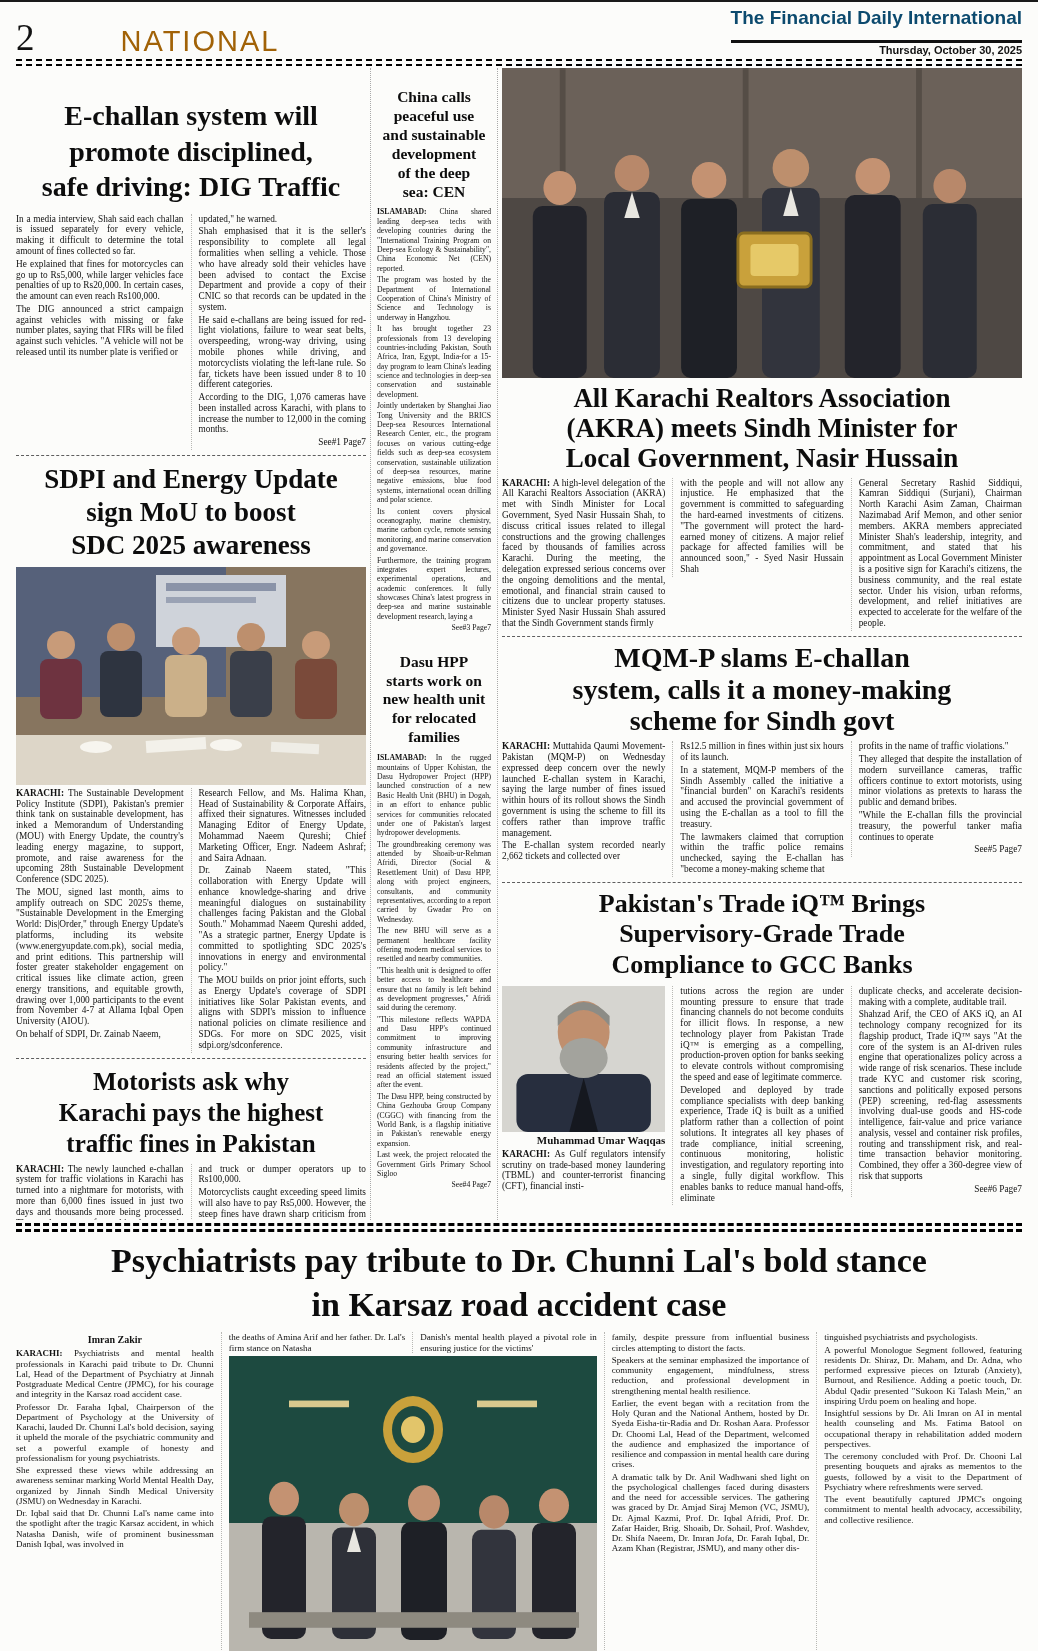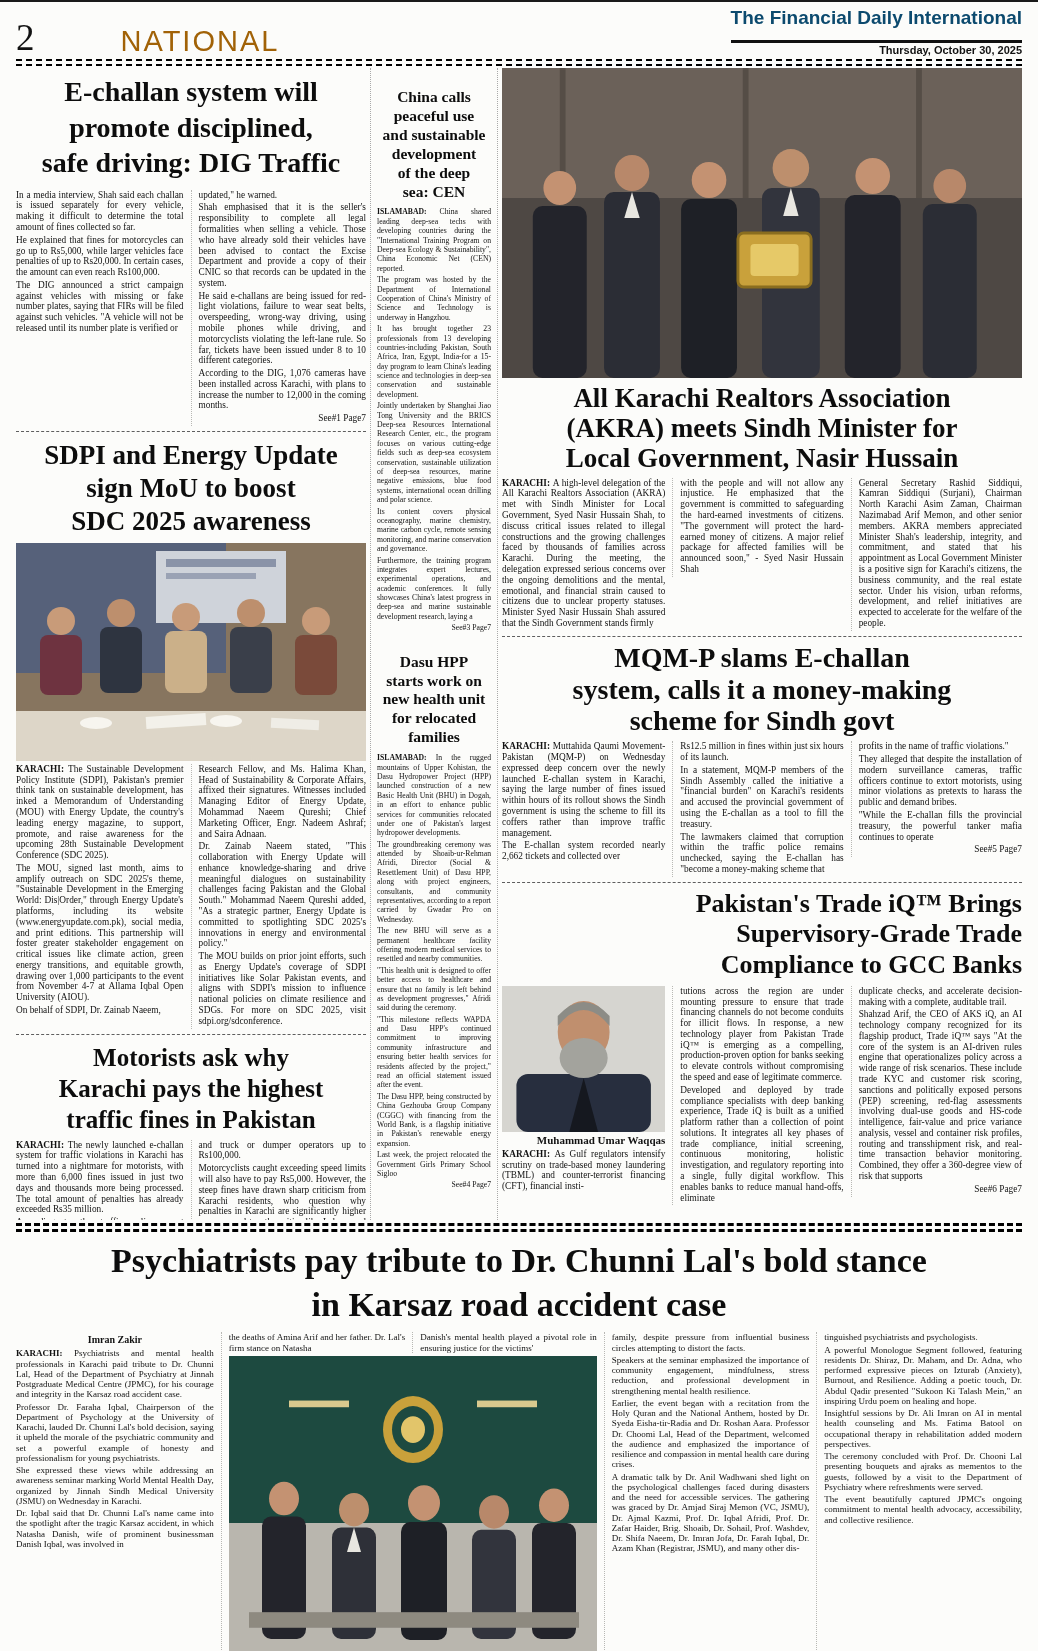--- a/index.html
+++ b/index.html
@@ -13,32 +13,32 @@
   .hdr{display:flex;justify-content:space-between;align-items:flex-end;height:50px;padding-top:4px;}
   .hdr-left{display:flex;align-items:flex-end;}
   .pageno{font-size:37px;line-height:1;font-family:"Liberation Serif",serif;}
   .section{font-family:"Liberation Sans",sans-serif;font-size:29px;line-height:1.05;letter-spacing:2px;margin-left:86px;color:#a16207;}
   .mast{text-align:right;min-width:250px;}
   .mast-title{color:#0c4a6e;font-weight:bold;font-size:19px;line-height:1.05;font-family:Liberation Sans, sans-serif;}
   .mast-date{font-family:"Liberation Sans",sans-serif;font-weight:bold;font-size:11px;border-top:3px solid #111;margin-top:12px;padding-top:1px;}
   .rule-hdr{height:3px;border-top:2px dashed #000;border-bottom:2px dashed #000;margin-top:3px;}
   
   .main{display:flex;height:1152px;overflow:hidden;margin-top:2px;}
-  .zoneL{width:350px;flex:none;}
+  .zoneL{width:350px;flex:none;margin-top:24px;}
   .zoneM{width:114px;flex:none;padding:0 6px;margin:0 4px;border-left:1px dotted #a9a9a9;border-right:1px dotted #a9a9a9;}
   .zoneR{flex:1;min-width:0;}
   
   .hl{font-weight:bold;text-align:center;white-space:pre-line;color:#0d0d0d;}
   .hl-echallan{font-size:28px;line-height:1.27;margin:6px 0 9px;}
   .hl-sdpi{font-size:27px;line-height:1.22;margin:7px 0 5px;}
   .hl-motorists{font-size:25px;line-height:1.24;margin:7px 0 5px;}
   .hl-mid{font-size:15.5px;line-height:1.22;margin:20px 0 6px;}
   .hl-akra{font-size:27px;line-height:1.12;margin:5px 0 4px;}
   .hl-mqmp{font-size:28px;line-height:1.14;margin:5px 0 4px;}
-  .hl-trade{font-size:26px;line-height:1.18;margin:6px 0 5px;text-align:right;}
+  .hl-trade{font-size:26px;line-height:1.18;margin:6px 0 5px;}
   .hl-psych{font-size:34px;line-height:1.3;margin:7px 0 5px;}
   
   .para{margin:0 0 2px;text-align:justify;}
   .zoneL .para,.zoneR .para{font-size:9.3px;line-height:1.16;}
   .zoneM .para{font-size:7.7px;line-height:1.22;}
   .bottom .para,.btop{font-size:9px;line-height:1.14;}
   .para .lead{font-weight:bold;}
   .para.cont{text-align:right;font-weight:normal;}
   .cols{display:flex;align-items:flex-start;}
   .cols>.col{flex:1;min-width:0;}

